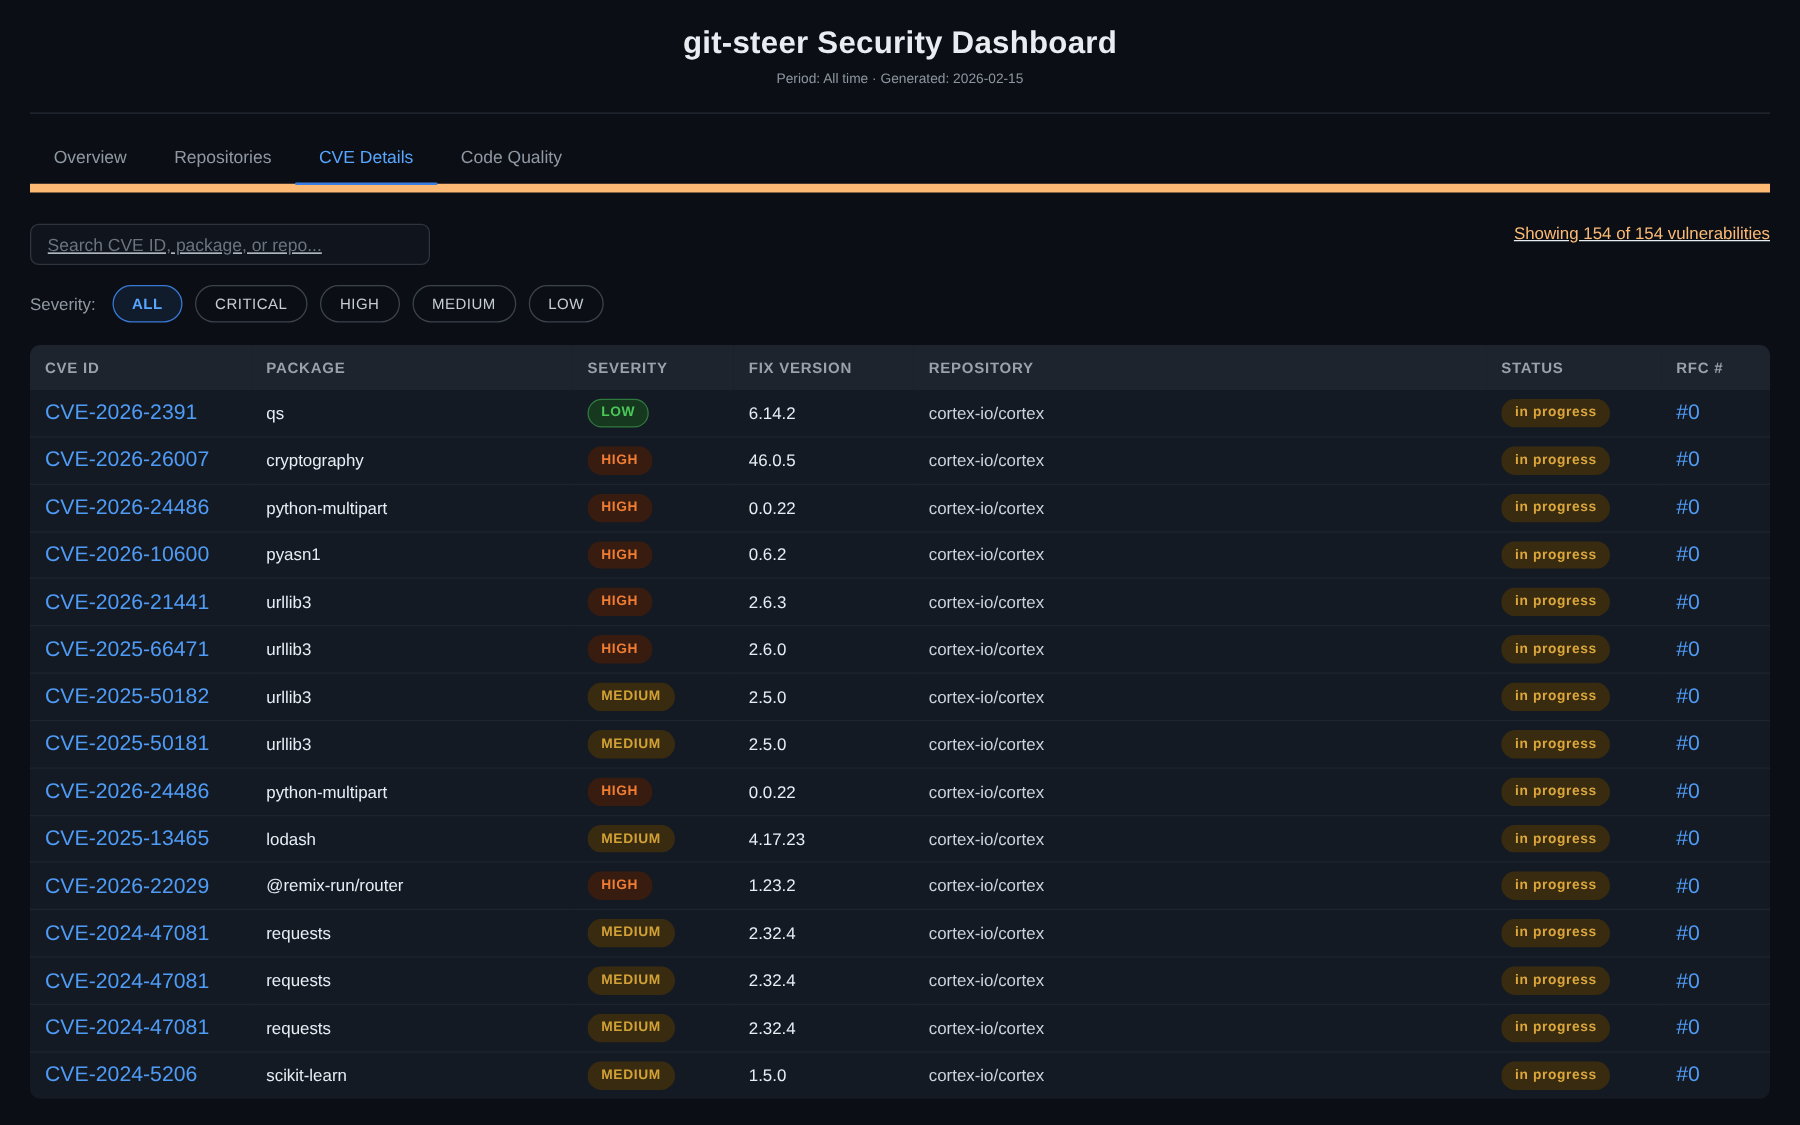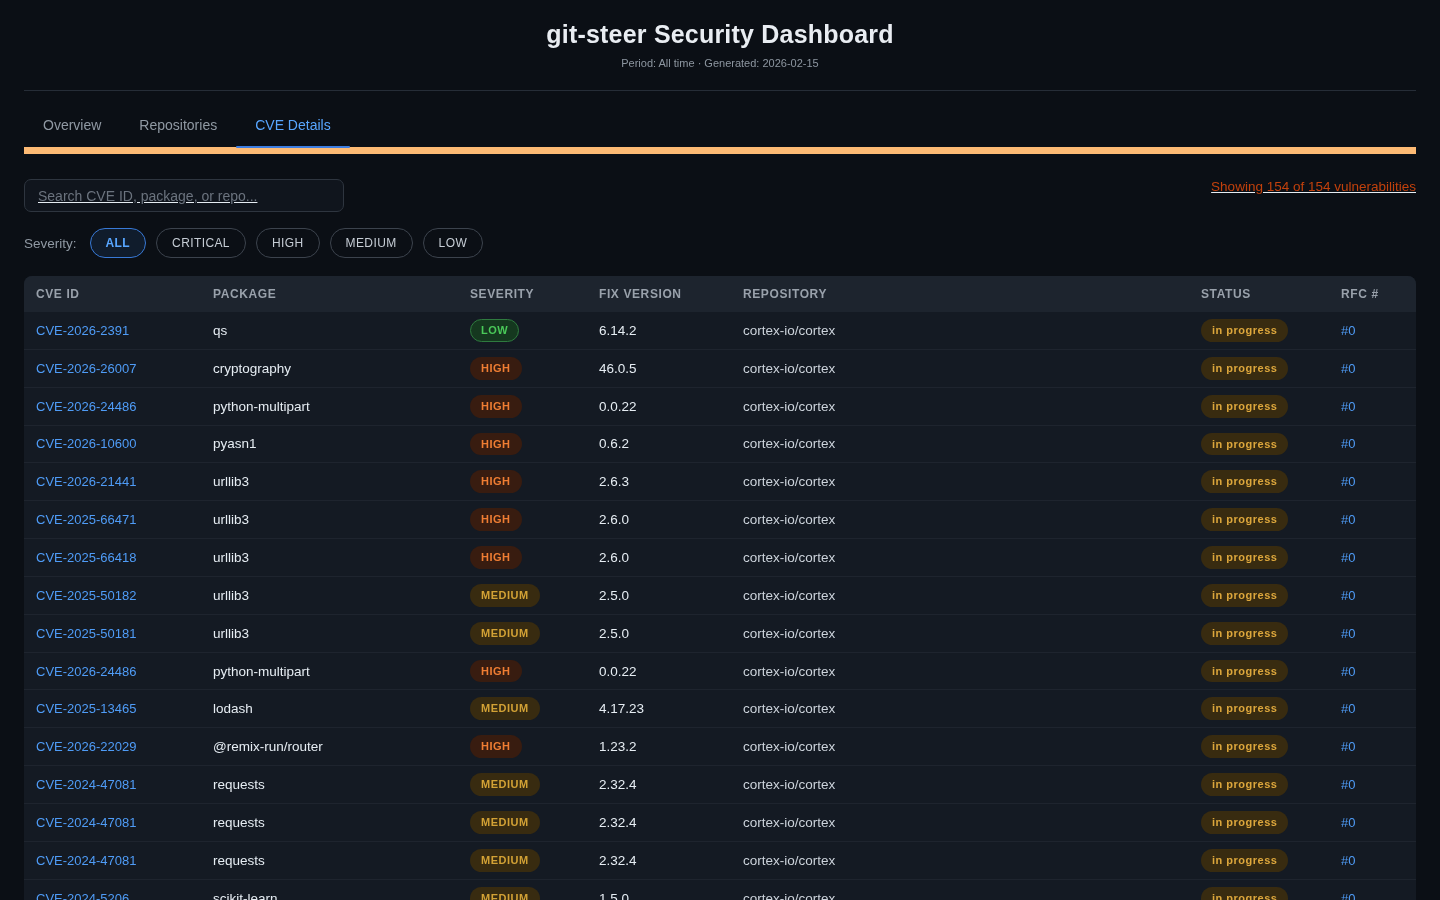--- a/index.html
+++ b/index.html
@@ -32,21 +32,21 @@
   }
 
   
   .controls { margin: 25px 24px 0; display: flex; justify-content: space-between; align-items: flex-start; text-decoration: underline; }
   .search-input {
     width: 320px; height: 33px; padding: 0 13px;
     background: #10151d; border: 1px solid #2e353f; border-radius: 7px;
     color: #e6edf3; font-size: 14px; font-family: inherit; outline: none;
   }
   .search-input::placeholder { color: #6b737e; }
-  .results-summary { font-size: 13.5px; color: #c2410c; }
+  .results-summary { font-size: 13.5px; color: #fdba74; }
 
   
   .severity-row { margin: 16px 24px 0; display: flex; align-items: center; gap: 10px; }
   .severity-label { font-size: 13.5px; color: #9099a3; margin-right: 3px; }
   .pill {
     appearance: none; background: transparent;
     border: 1px solid #3c434d; border-radius: 15px;
     padding: 7px 15px; font-size: 12px; letter-spacing: .4px;
     color: #c6cdd5; font-family: inherit; cursor: pointer;
   }
@@ -62,21 +62,21 @@
     background: #1d242e; color: #99a1ab;
     font-size: 12px; font-weight: 700; letter-spacing: .6px;
     text-align: left; padding: 11px 12px;
   }
   tbody td {
     padding: 7px 12px; font-size: 13.5px; color: #e6edf3;
     border-top: 1px solid #1e242e; white-space: nowrap; overflow: hidden;
   }
   tbody tr:first-child td { border-top: none; }
   td.repo-cell { color: #ccd3db; }
-  a.cve-link, a.rfc-link { color: #4f9cf7; text-decoration: none; font-size: 13px; }
+  a.cve-link, a.rfc-link { color: #4f9cf7; text-decoration: none; font-size: 17px; }
 
   .badge {
     display: inline-block; padding: 3px 10px; border-radius: 12px;
     font-size: 11px; font-weight: 700; letter-spacing: .5px;
     border: 1px solid transparent; line-height: 1.35;
   }
   .badge.v-low    { color: #4ac959; background: #15381f; border-color: #2f7a3f; }
   .badge.v-high   { color: #ef7d33; background: #381c10; }
   .badge.v-medium { color: #d2a135; background: #382b10; }
   .badge.v-in-progress { color: #dda73c; background: #382b10; }
@@ -98,20 +98,23 @@
     </button>
 
     <button class="tab">
       <span>Repositories</span>
     </button>
 
     <button class="tab active">
       <span>CVE Details</span>
     </button>
 
+    <button class="tab">
+      <span>Code Quality</span>
+    </button>
 
 </nav>
 
 <div class="controls">
   <input class="search-input" type="text" placeholder="Search CVE ID, package, or repo..." style="">
   <div class="results-summary">Showing 154 of 154 vulnerabilities</div>
 </div>
 
 <div class="severity-row">
   <span class="severity-label">Severity:</span>
@@ -263,37 +266,20 @@
           <td>2.6.0</td>
           <td class="repo-cell">cortex-io/cortex</td>
           <td>
             <span class="badge v-in-progress">in progress</span>
           </td>
           <td>
             <a href="#" class="rfc-link">#0</a>
           </td>
         </tr>
 
-        <tr>
-          <td>
-            <a href="#" class="cve-link">CVE-2025-66418</a>
-          </td>
-          <td class="package-cell">urllib3</td>
-          <td>
-            <span class="badge v-high">HIGH</span>
-          </td>
-          <td>2.6.0</td>
-          <td class="repo-cell">cortex-io/cortex</td>
-          <td>
-            <span class="badge v-in-progress">in progress</span>
-          </td>
-          <td>
-            <a href="#" class="rfc-link">#0</a>
-          </td>
-        </tr>
 
         <tr>
           <td>
             <a href="#" class="cve-link">CVE-2025-50182</a>
           </td>
           <td class="package-cell">urllib3</td>
           <td>
             <span class="badge v-medium">MEDIUM</span>
           </td>
           <td>2.5.0</td>

